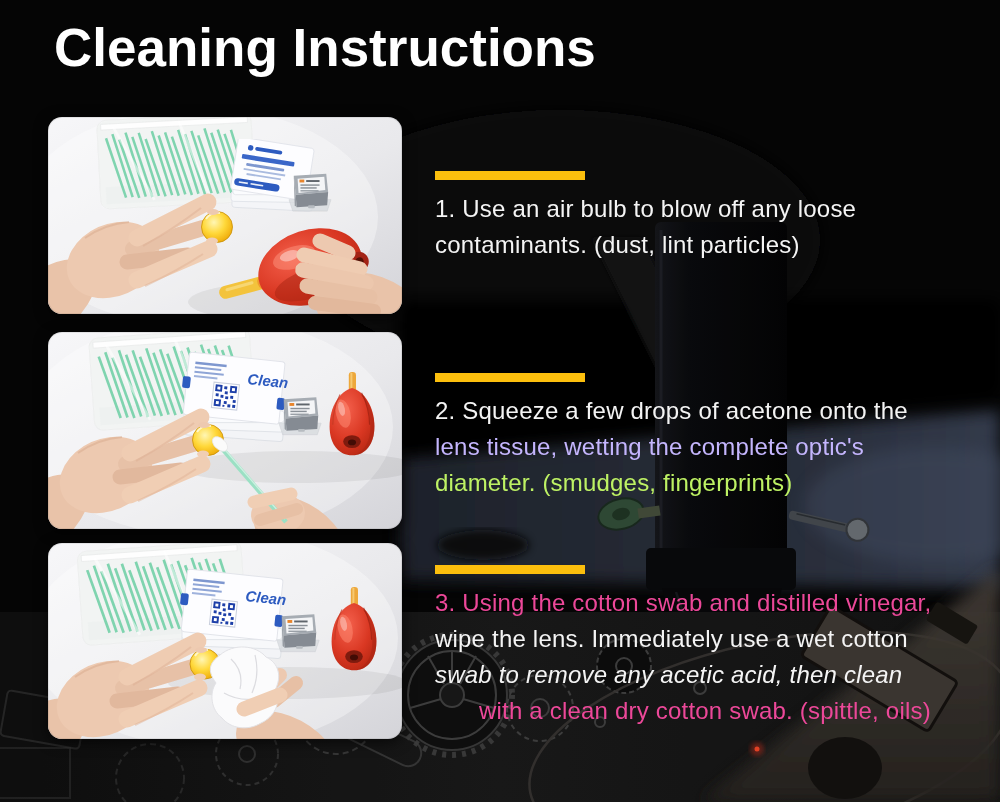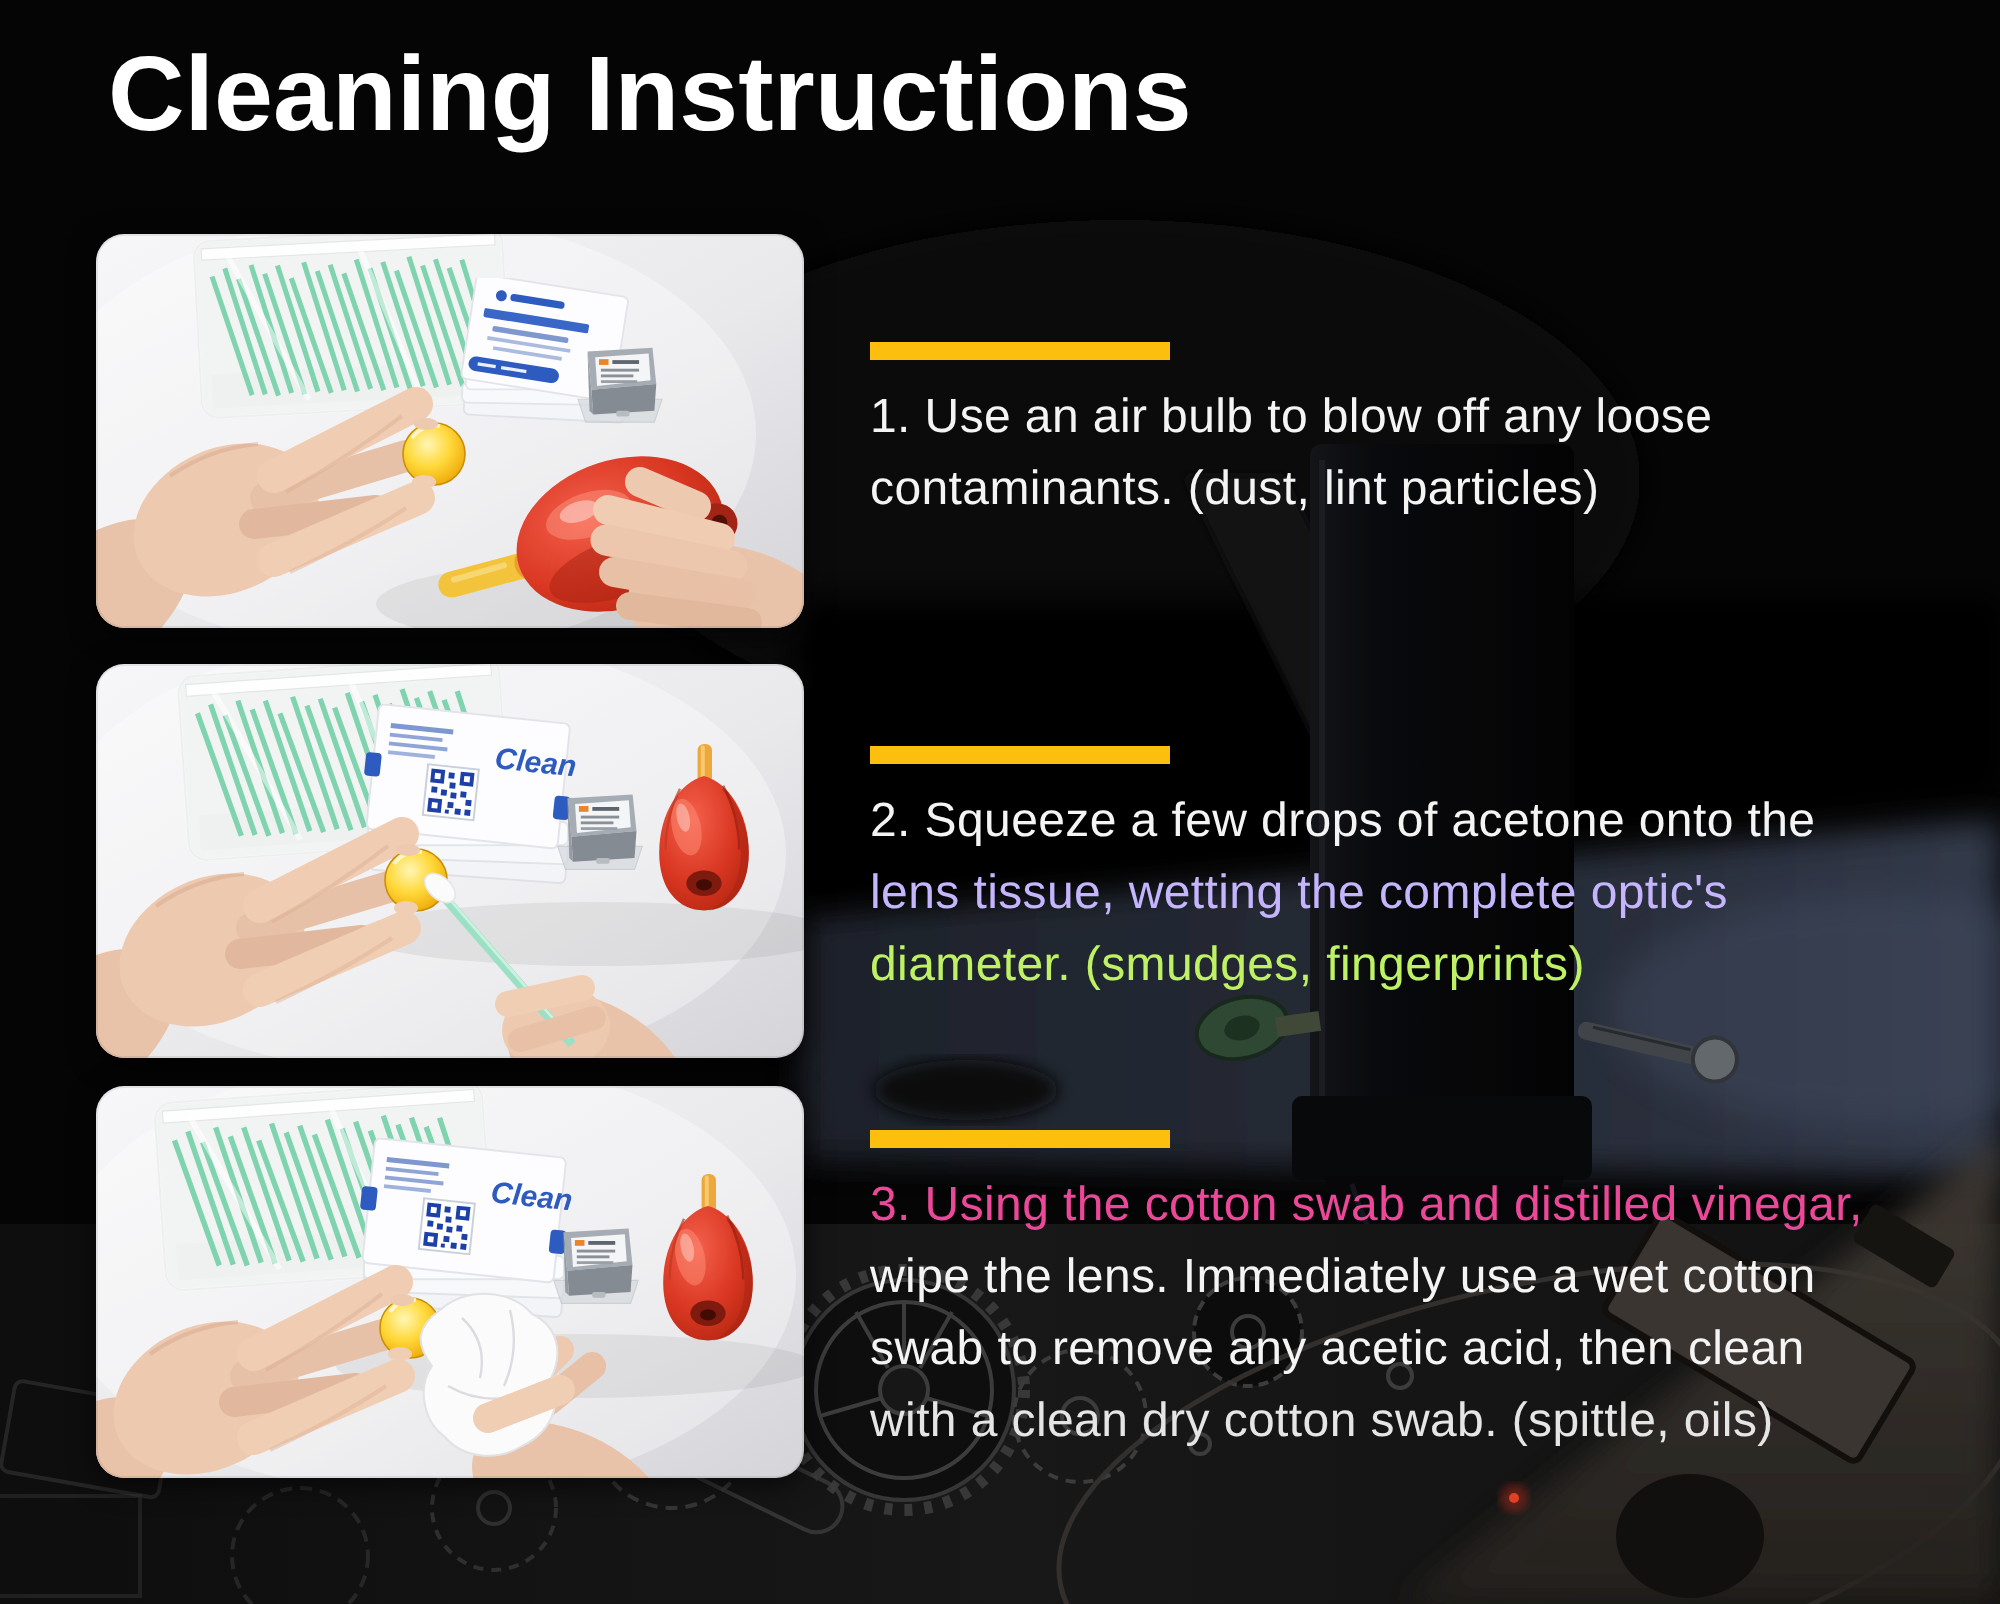--- a/index.html
+++ b/index.html
@@ -376,17 +376,17 @@
     <div class="bar" style="background: rgb(252, 191, 13);"></div>
     <p style="color: rgb(244, 244, 244);">2. Squeeze a few drops of acetone onto the</p>
     <p style="color: #c4b5fd;">lens tissue, wetting the complete optic's</p>
     <p style="color: #bef264;">diameter. (smudges, fingerprints)</p>
   </section>
 
   <section class="step" id="step-3">
     <div class="bar" style="background: rgb(252, 191, 13);"></div>
     <p style="color: #ec4899;">3. Using the cotton swab and distilled vinegar,</p>
     <p style="color: rgb(244, 244, 244);">wipe the lens. Immediately use a wet cotton</p>
-    <p style="color: rgb(244, 244, 244);">swab to remove any acetic acid, then clean</p>
-    <p style="color: #e5e5e5;">with a clean dry cotton swab. (spittle, oils)</p>
+    <p style="color: rgb(244, 244, 244); font-style: italic;">swab to remove any acetic acid, then clean</p>
+    <p style="color: #ec4899; margin-left: 44px;">with a clean dry cotton swab. (spittle, oils)</p>
   </section>
 
 </div>
 
 </body></html>

